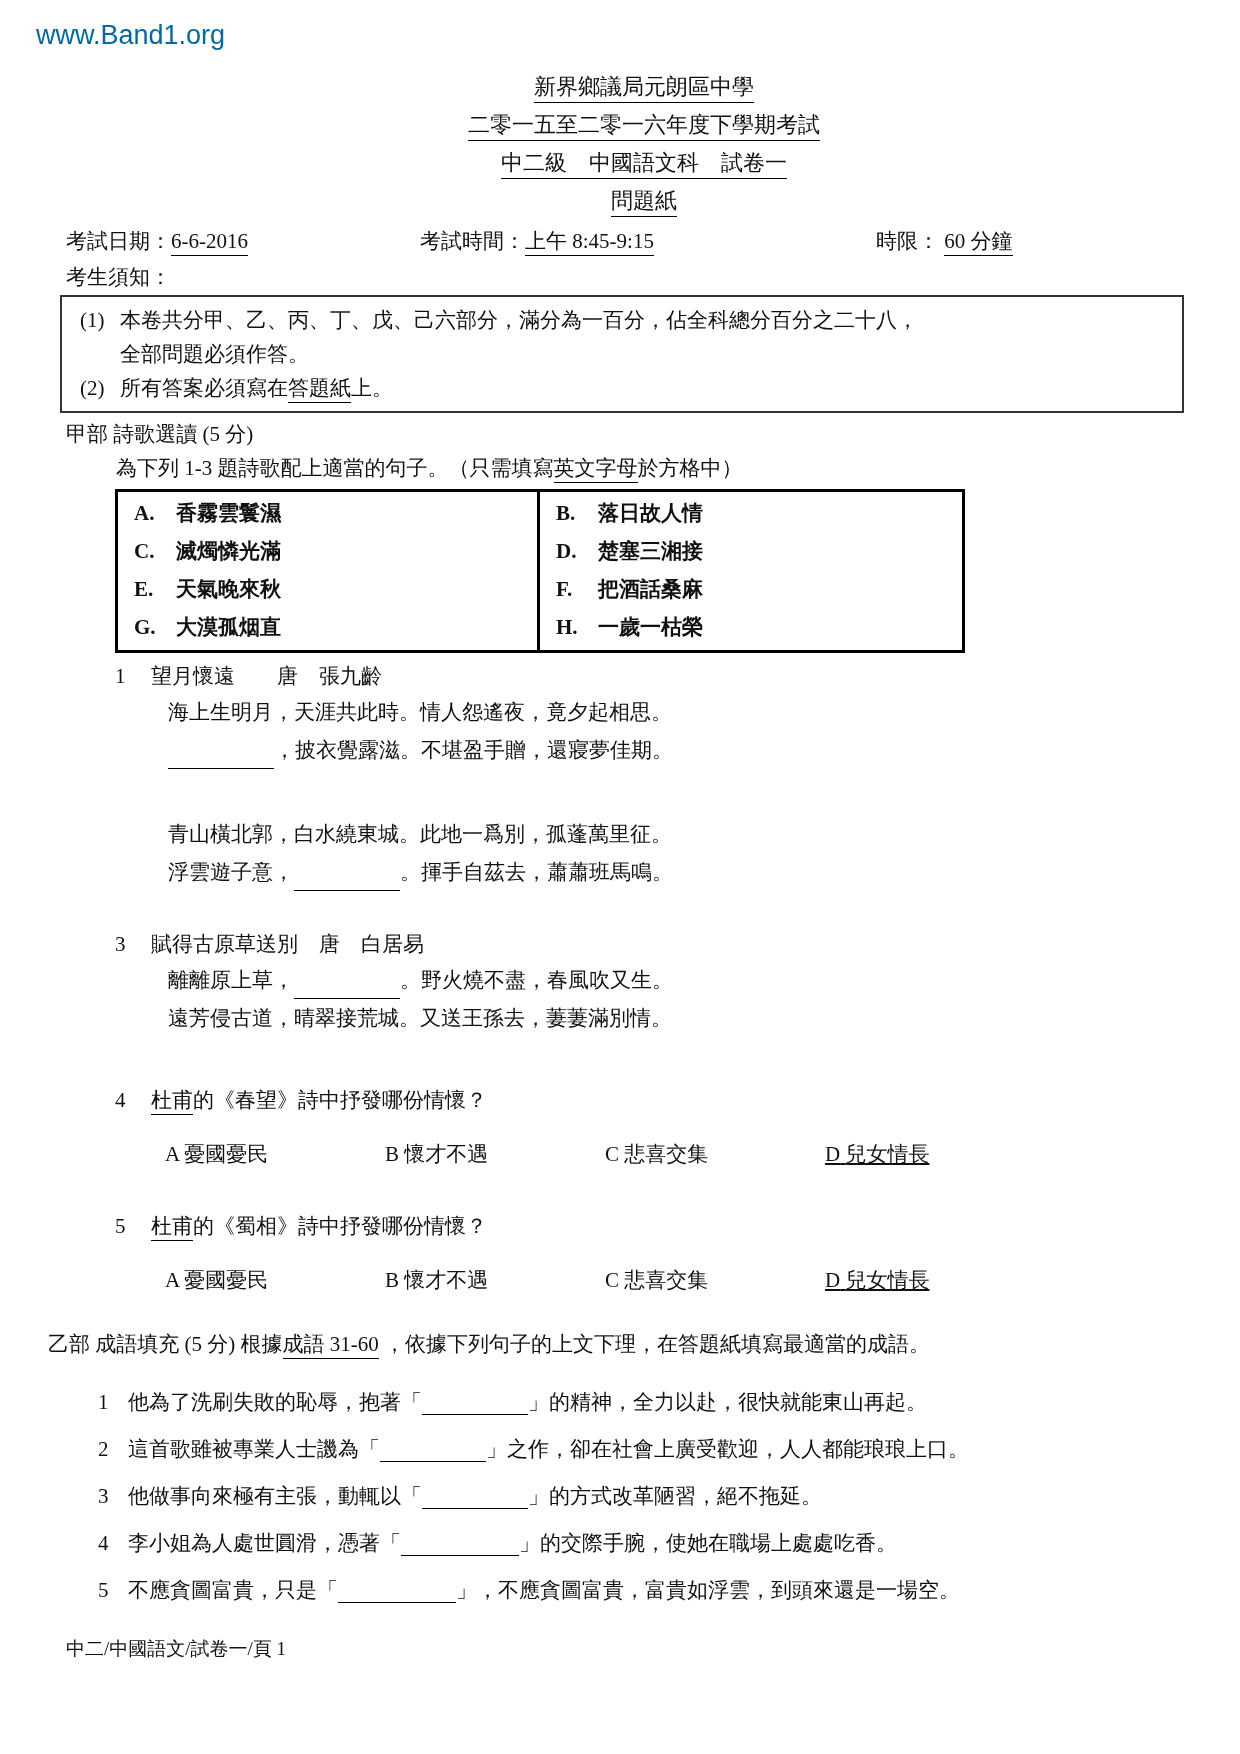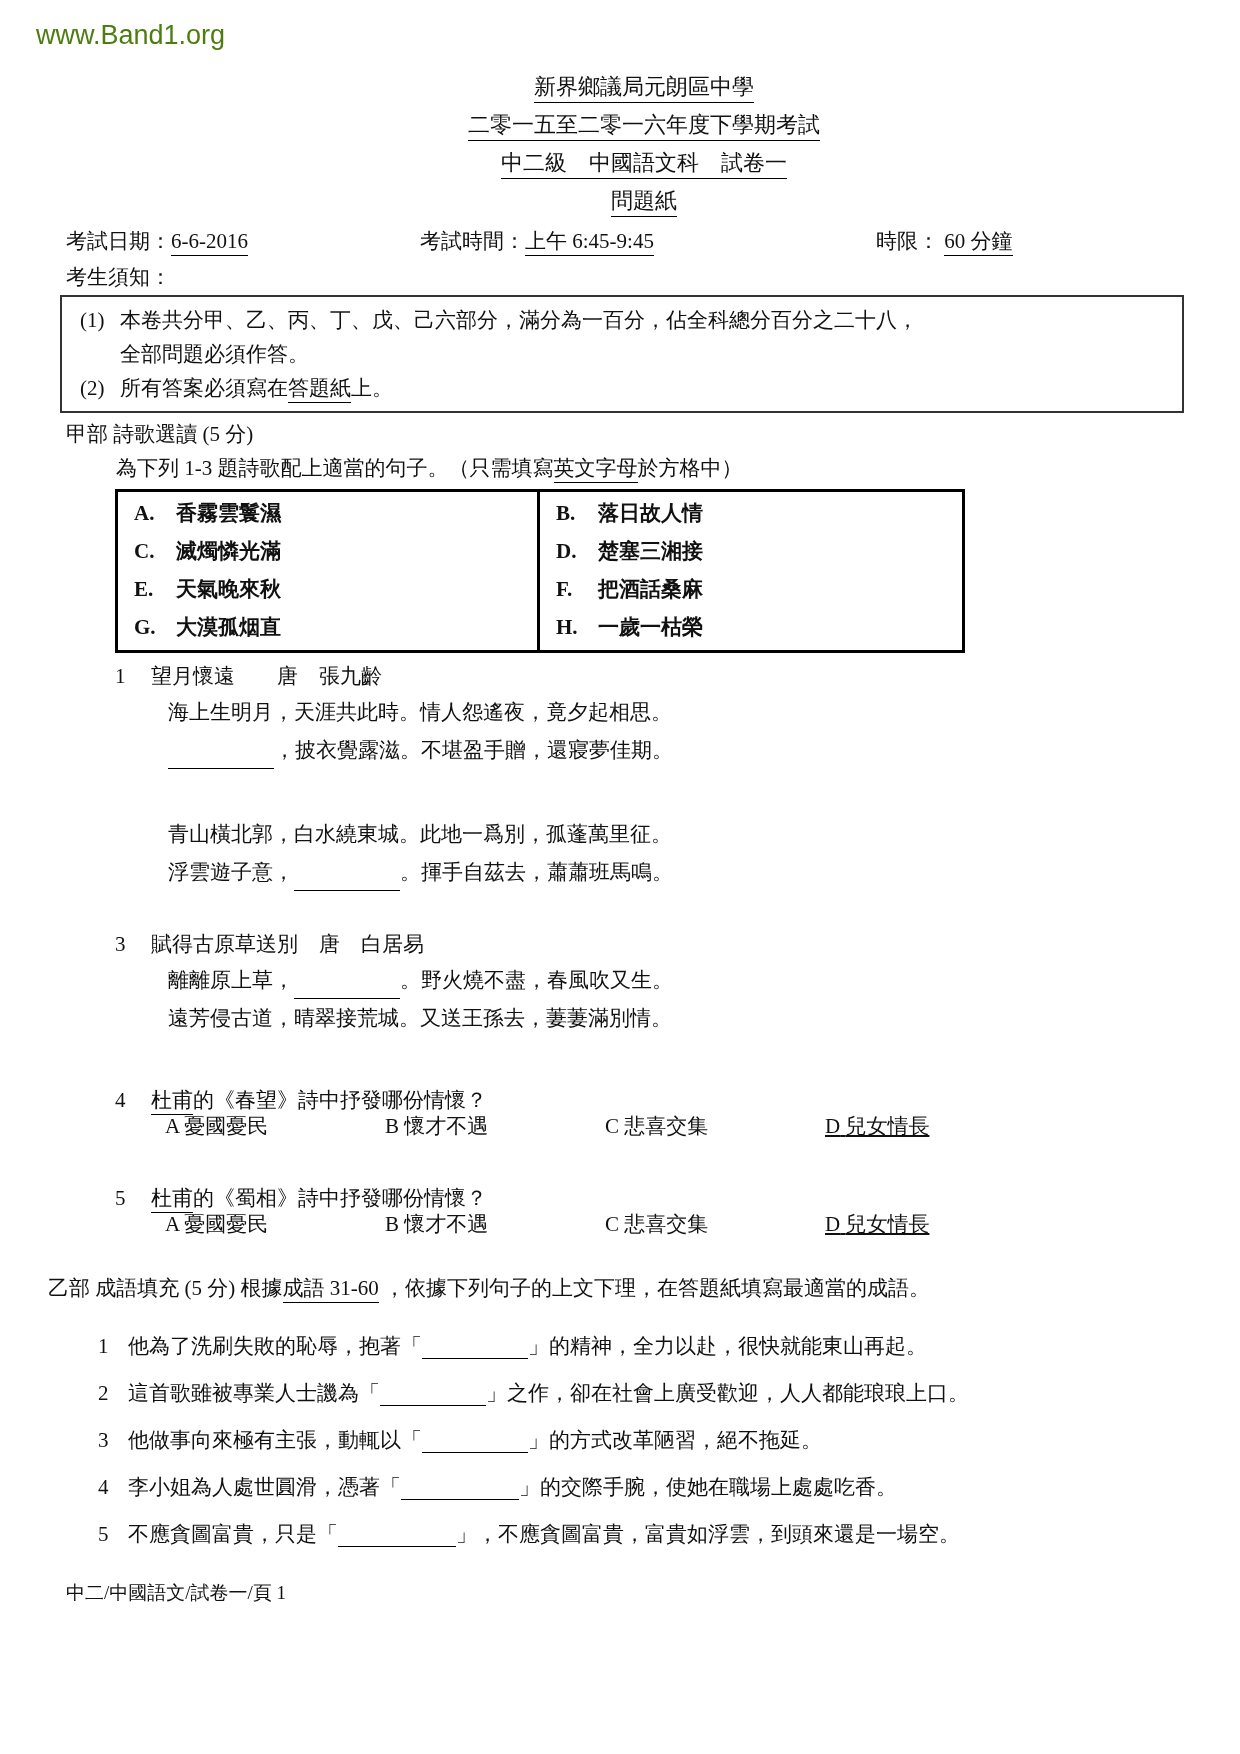--- a/index.html
+++ b/index.html
@@ -6,21 +6,21 @@
   html,body { background:#e8e8e8; }
   .page {
     position:relative; width:1240px; height:1754px; margin:0 auto;
     background:#ffffff; color:#111;
     font-family:"Liberation Serif","DejaVu Serif",serif;
     font-size:21px; overflow:hidden;
   }
   .watermark {
     padding-top:20px; margin-left:36px;
     font-family:"Liberation Sans","DejaVu Sans",sans-serif;
-    font-size:27px; color:#4d7c0f;
+    font-size:27px; color:#0369a1;
   }
   .titles { text-align:center; margin-top:24px; }
   .titles .t-line { line-height:24px; margin-bottom:14px; font-size:22px;padding-left:48px; }
   .t-line .u-head { border-bottom:1.5px solid #000; padding-bottom:3px; }
   .u { border-bottom:1.5px solid #000; padding-bottom:2px; }
   .info-row { display:flex; margin-top:16px; margin-left:66px; line-height:24px; }
   .info-col1 { width:354px; }
   .info-col2 { width:456px; }
   .notice-head { margin-top:12px; margin-left:66px; line-height:24px; }
   .notice-box {
@@ -47,21 +47,21 @@
   .q5 { margin-top:46px; }
   .q-title-row { line-height:26px; }
   .q-num { display:inline-block; width:36px; }
   .poem-line { margin-left:53px; line-height:38px; }
   .poem-line.first { margin-top:4px; }
   .blank {
     display:inline-block; width:106px; height:1.05em;
     border-bottom:1.5px solid #000; vertical-align:bottom;
   }
   .blank.wide { width:118px; }
-  .mc-row { margin-top:0; margin-left:50px; line-height:26px; display:flex; }
+  .mc-row { margin-top:28px; margin-left:50px; line-height:26px; display:flex; }
   .mc-choice { width:220px; flex:none; }
   .mc-choice:last-child { width:auto;text-decoration:underline; }
   .partb-title { margin-top:38px; margin-left:48px; line-height:26px; }
   .partb-sentences { margin-top:32px; margin-left:98px; }
   .sentence { line-height:26px; margin-bottom:21px; }
   .s-num { display:inline-block; width:30px; }
   .footer { margin-top:34px; margin-left:66px; font-size:19px; line-height:24px; }
 </style>
 </head>
 <body>
@@ -75,21 +75,21 @@
     <div class="t-line"><span class="u-head">二零一五至二零一六年度下學期考試</span></div>
     <div class="t-line"><span class="u-head">中二級　中國語文科　試卷一</span></div>
     <div class="t-line"><span class="u-head">問題紙</span></div>
   </div>
 
   <div class="info-row">
     <div class="info-col1">
       <span>考試日期：</span><span class="u">6-6-2016</span>
     </div>
     <div class="info-col2">
-      <span>考試時間：</span><span class="u">上午 6:45-9:45</span>
+      <span>考試時間：</span><span class="u">上午 8:45-9:15</span>
     </div>
     <div class="info-col3">
       <span>時限：</span>&nbsp;<span class="u">60 分鐘</span>
     </div>
   </div>
 
   <div class="notice-head">考生須知：</div>
 
   <div class="notice-box">
     <div class="notice-item">

